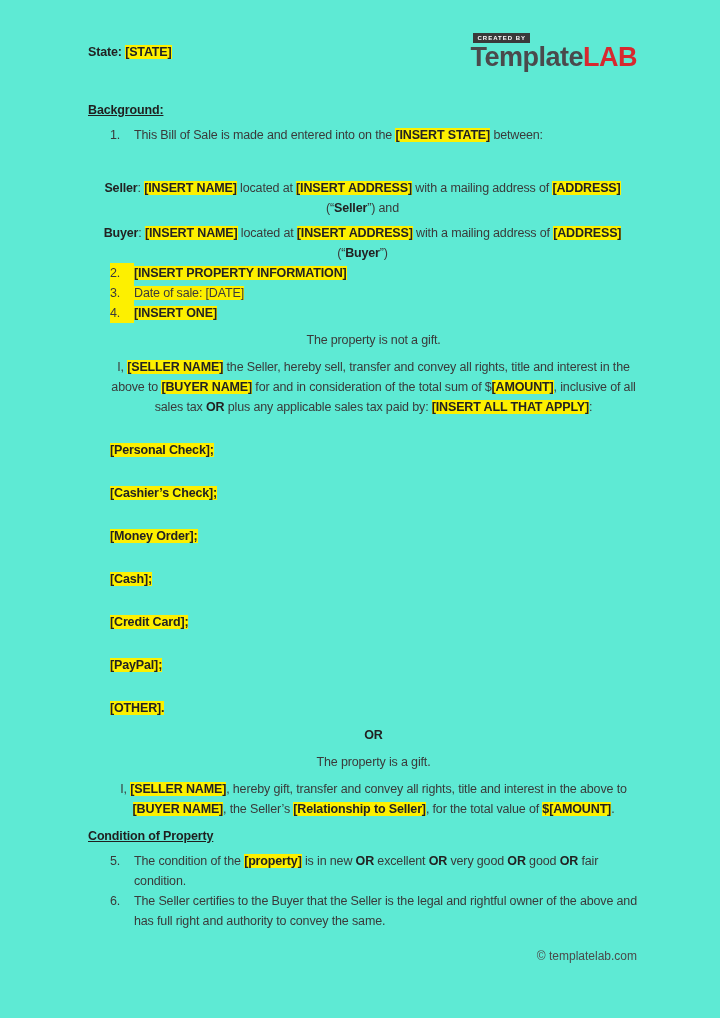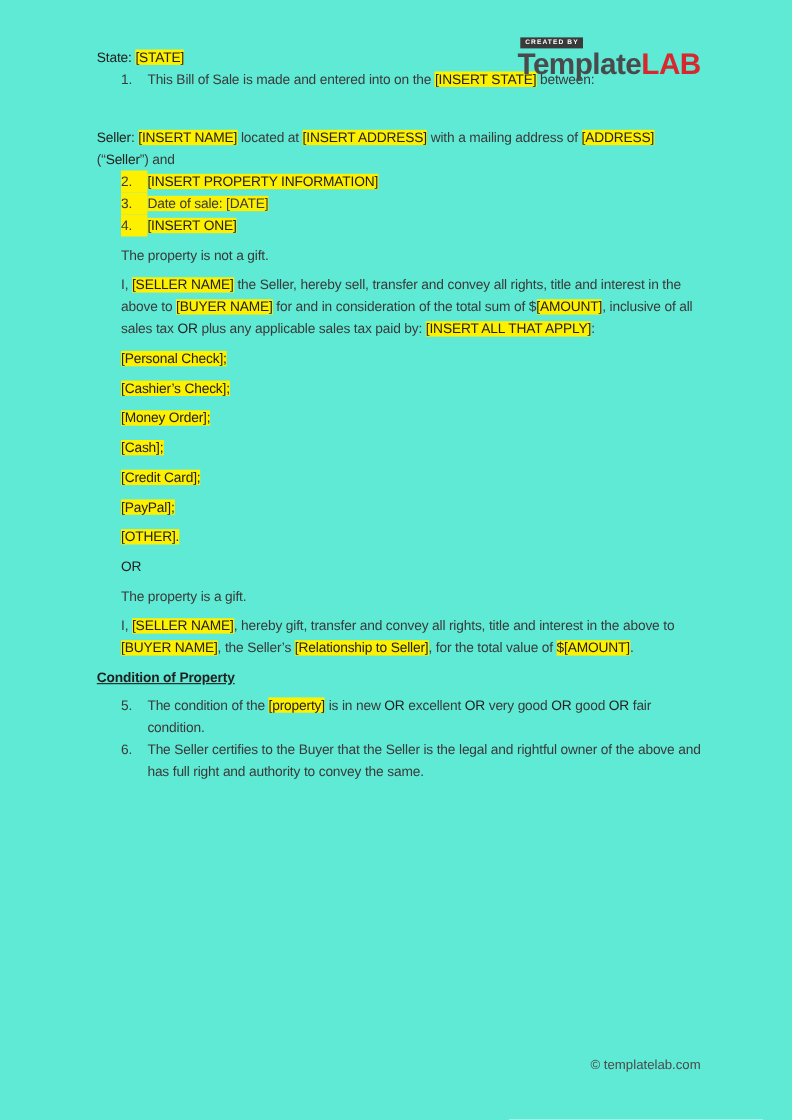--- a/index.html
+++ b/index.html
@@ -66,56 +66,58 @@
   .blk-item { margin-top: 0; display: flex; }
   .blk-heading + .blk-item { margin-top: 5px; }
   .blk-item .num {
     display: inline-block;
     width: 24px;
     margin-left: 22px;
     flex: 0 0 24px;
   }
   .blk-item .num.hl-num { background: var(--highlight, #fdf000); }
   .blk-item .item-text { flex: 1 1 auto; }
-  .blk-para { margin-top: 7px; }
+  .blk-para { margin-top: 7px; text-align: center; }
   .blk-para.indent { margin-left: 22px; }
   .blk-para.party { margin-top: 33px; }
   .blk-para.party + .blk-para.party { margin-top: 5px; }
-  .blk-pay { margin-top: 7px; margin-left: 22px; }
-  .b { font-weight: normal; color: #222222; }
+  .blk-pay { margin-top: 23px; margin-left: 22px; }
+  .b { font-weight: bold; color: #222222; }
   .hl { background: var(--highlight, #fdf000); }
   .footer {
     position: absolute;
     right: 83px;
-    bottom: 40px;
+    bottom: 52px;
     font-size: 12px;
     color: #4a4a4a;
     letter-spacing: 0;
   }
 </style>
 </head>
 <body>
 
 <div class="page">
 
   <div class="logo">
     <span class="created-by">CREATED BY</span>
     <div class="brand">
       <span class="t1">Template</span><span class="t2">LAB</span>
     </div>
   </div>
 
 
   <div id="doc-body">
       <div class="blk-state"><span class="b">State: </span><span class="b hl">[STATE]</span></div>
+      <div class="blk-heading spaced">Background:</div>
       <div class="blk-item">
         <span class="num">1.</span>
         <span class="item-text"><span>This Bill of Sale is made and entered into on the </span><span class="b hl">[INSERT STATE]</span><span> between:</span></span>
       </div>
       <div class="blk-para party"><span class="b">Seller</span><span>: </span><span class="b hl">[INSERT NAME]</span><span> located at </span><span class="b hl">[INSERT ADDRESS]</span><span> with a mailing address of </span><span class="b hl">[ADDRESS]</span><span> (“</span><span class="b">Seller</span><span>”) and</span></div>
+      <div class="blk-para party"><span class="b">Buyer</span><span>: </span><span class="b hl">[INSERT NAME]</span><span> located at </span><span class="b hl">[INSERT ADDRESS]</span><span> with a mailing address of </span><span class="b hl">[ADDRESS]</span><span> (“</span><span class="b">Buyer</span><span>”)</span></div>
       <div class="blk-item">
         <span class="num hl-num">2.</span>
         <span class="item-text"><span class="b hl">[INSERT PROPERTY INFORMATION]</span></span>
       </div>
       <div class="blk-item">
         <span class="num hl-num">3.</span>
         <span class="item-text"><span class="hl">Date of sale: [DATE]</span></span>
       </div>
       <div class="blk-item">
         <span class="num hl-num">4.</span>

